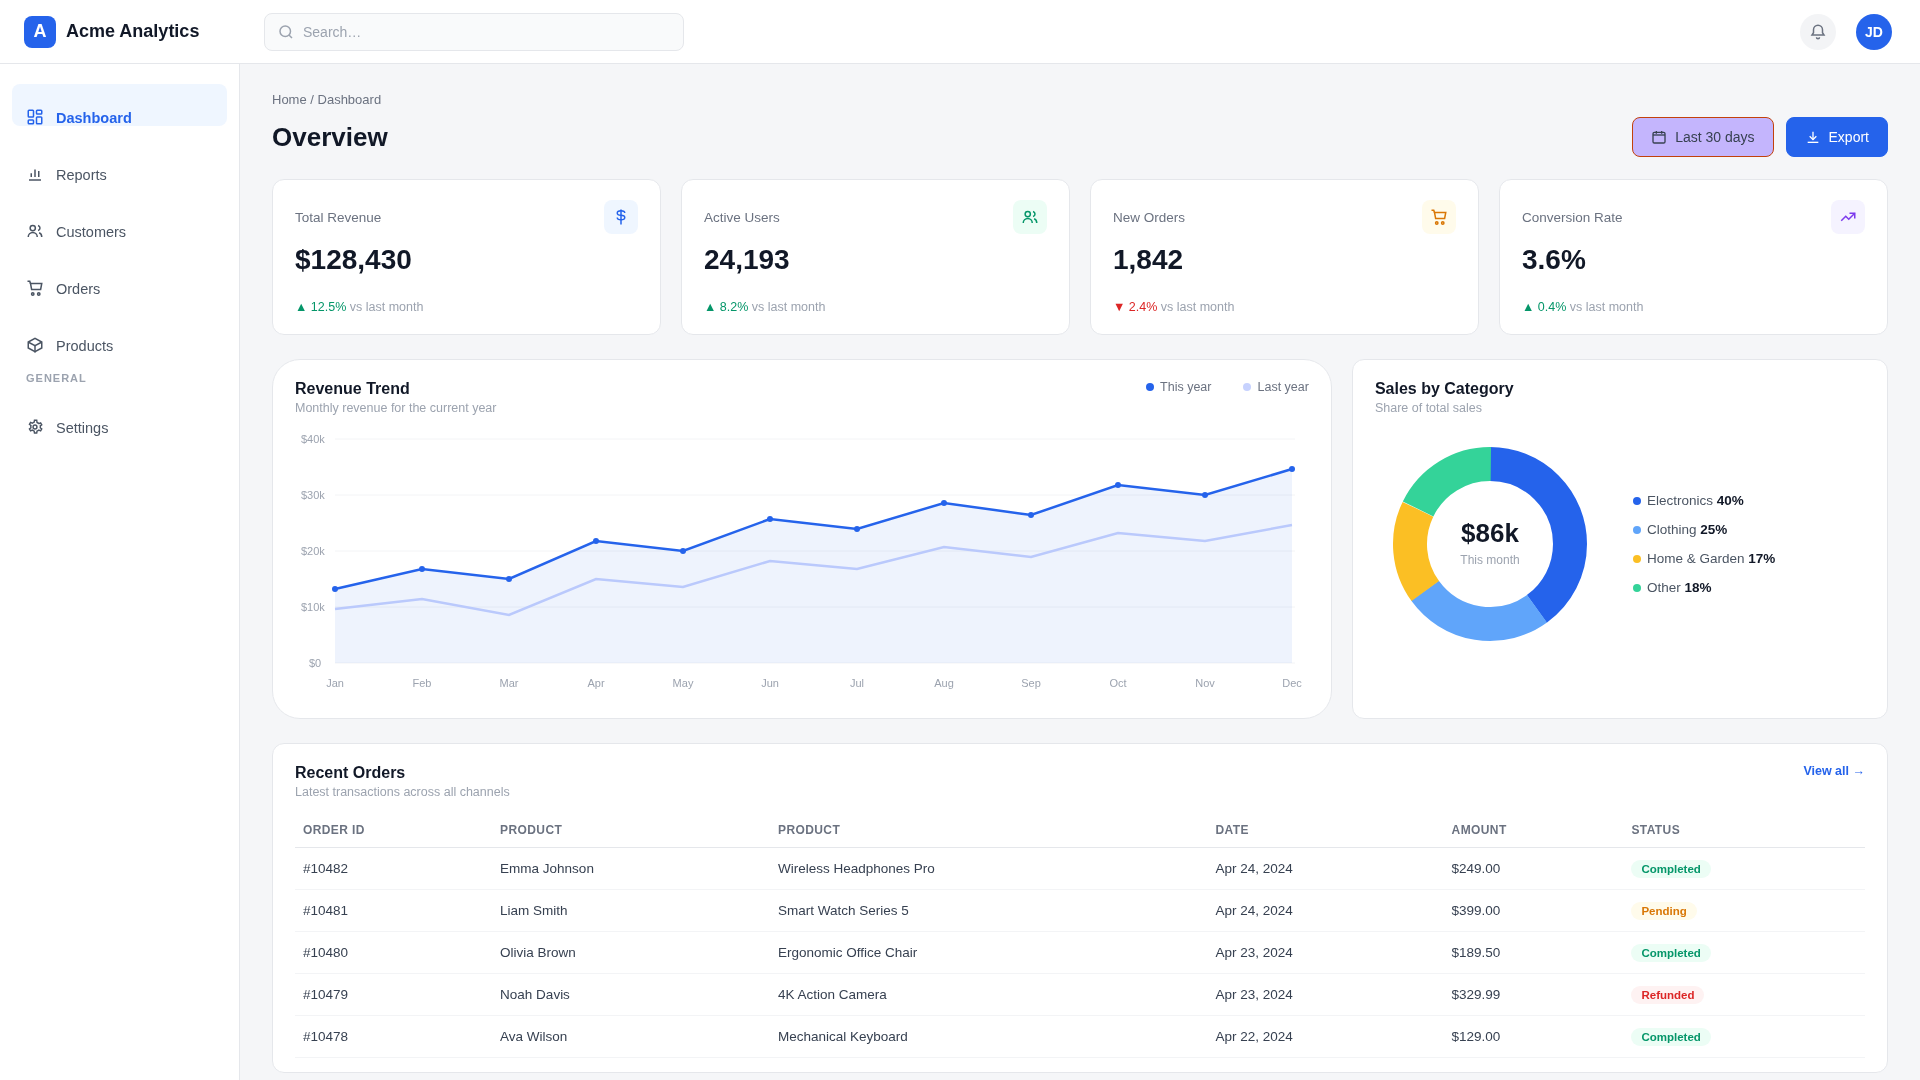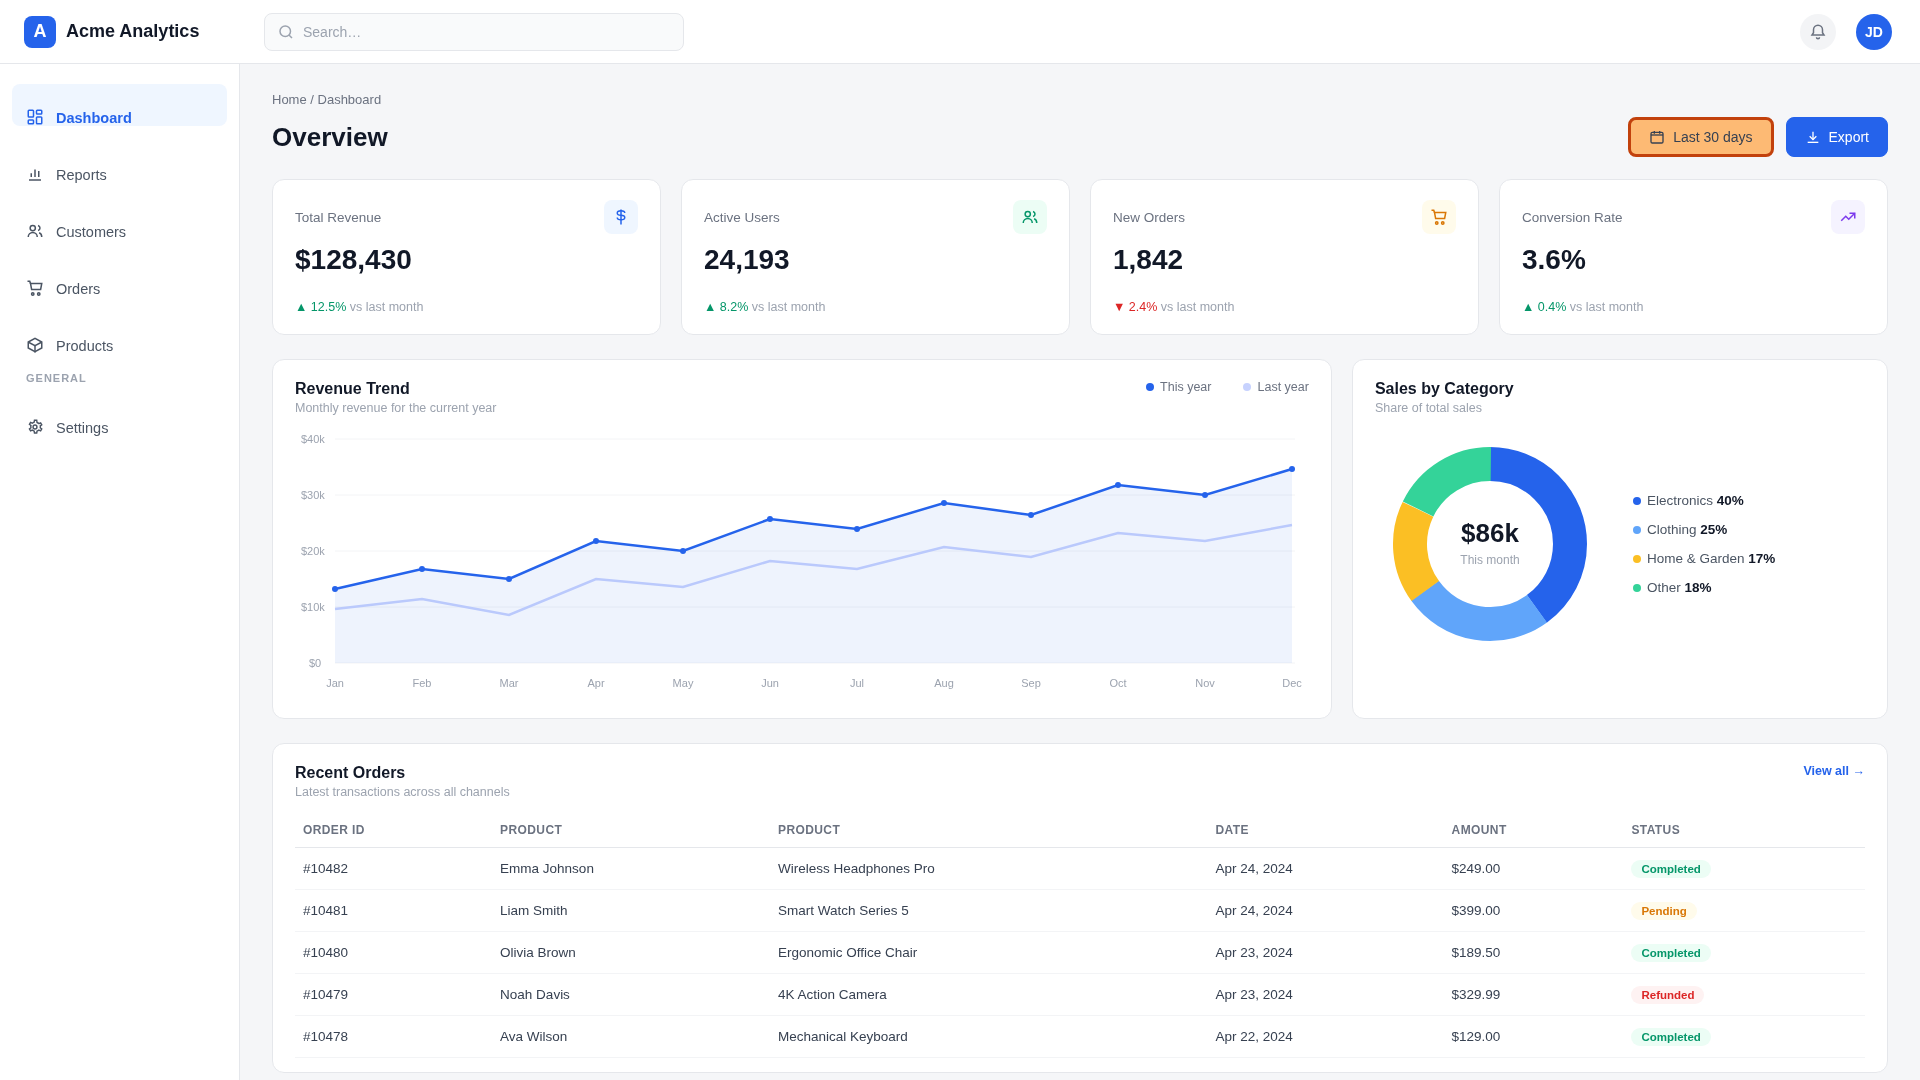--- a/index.html
+++ b/index.html
@@ -23,21 +23,21 @@
   .nav-sec { font-size:11px; letter-spacing:1px; color:#9ca3af; margin:18px 14px 10px; font-weight:bold; }
   .nav-ico { width:18px; height:18px; }
 
   
   .main { position:fixed; top:64px; left:240px; width:1680px; height:1016px; padding:28px 32px; overflow:hidden; }
   .crumb { font-size:13px; color:#6b7280; margin-bottom:10px; }
   .page-head { display:flex; align-items:center; margin-bottom:22px; }
   .page-title { font-size:26px; font-weight:bold; color:#111827; }
   .head-actions { margin-left:auto; display:flex; gap:12px; }
   .btn { height:40px; border-radius:8px; font-size:14px; display:flex; align-items:center; padding:0 18px; gap:8px; }
-  .btn.ghost { background:#fdba74; border:3px solid #c2410c; color:#374151; }
+  .btn.ghost { background:#c4b5fd; border:1px solid #c2410c; color:#374151; }
   .btn.primary { background:#2563eb; color:#fff; border:1px solid #2563eb; }
 
   
   .cards { display:flex; gap:20px; margin-bottom:24px; }
   .card { flex:1; background:#fff; border:1px solid #e5e7eb; border-radius:12px; padding:20px 22px; }
   .card .label { font-size:13.5px; color:#6b7280; margin-bottom:10px; display:flex; align-items:center; justify-content:space-between; }
   .card .value { font-size:28px; font-weight:bold; color:#111827; margin-bottom:24px; }
   .delta { font-size:12.5px; }
   .delta.up { color:#059669; }
   .delta.down { color:#dc2626; }
@@ -209,21 +209,21 @@
               <path d="M14 7h7v7"></path>
             </svg>
           </span>
         </div>
         <div class="value">3.6%</div>
         <div class="delta up">▲ 0.4% <span class="muted">vs last month</span></div>
       </div>
     </div>
 
     <div class="panels">
-      <div class="panel" style="width:1068px; height:360px;">
+      <div class="panel" style="width:1068px; height:360px;border-radius:28px;">
         <div class="panel-head">
           <div>
             <div class="panel-title">Revenue Trend</div>
             <div class="panel-sub">Monthly revenue for the current year</div>
           </div>
           <div class="legend">
             <span><span class="dot" style="background:#2563eb"></span>This year</span>
             <span><span class="dot" style="background:#c7d2fe"></span>Last year</span>
           </div>
         </div>

